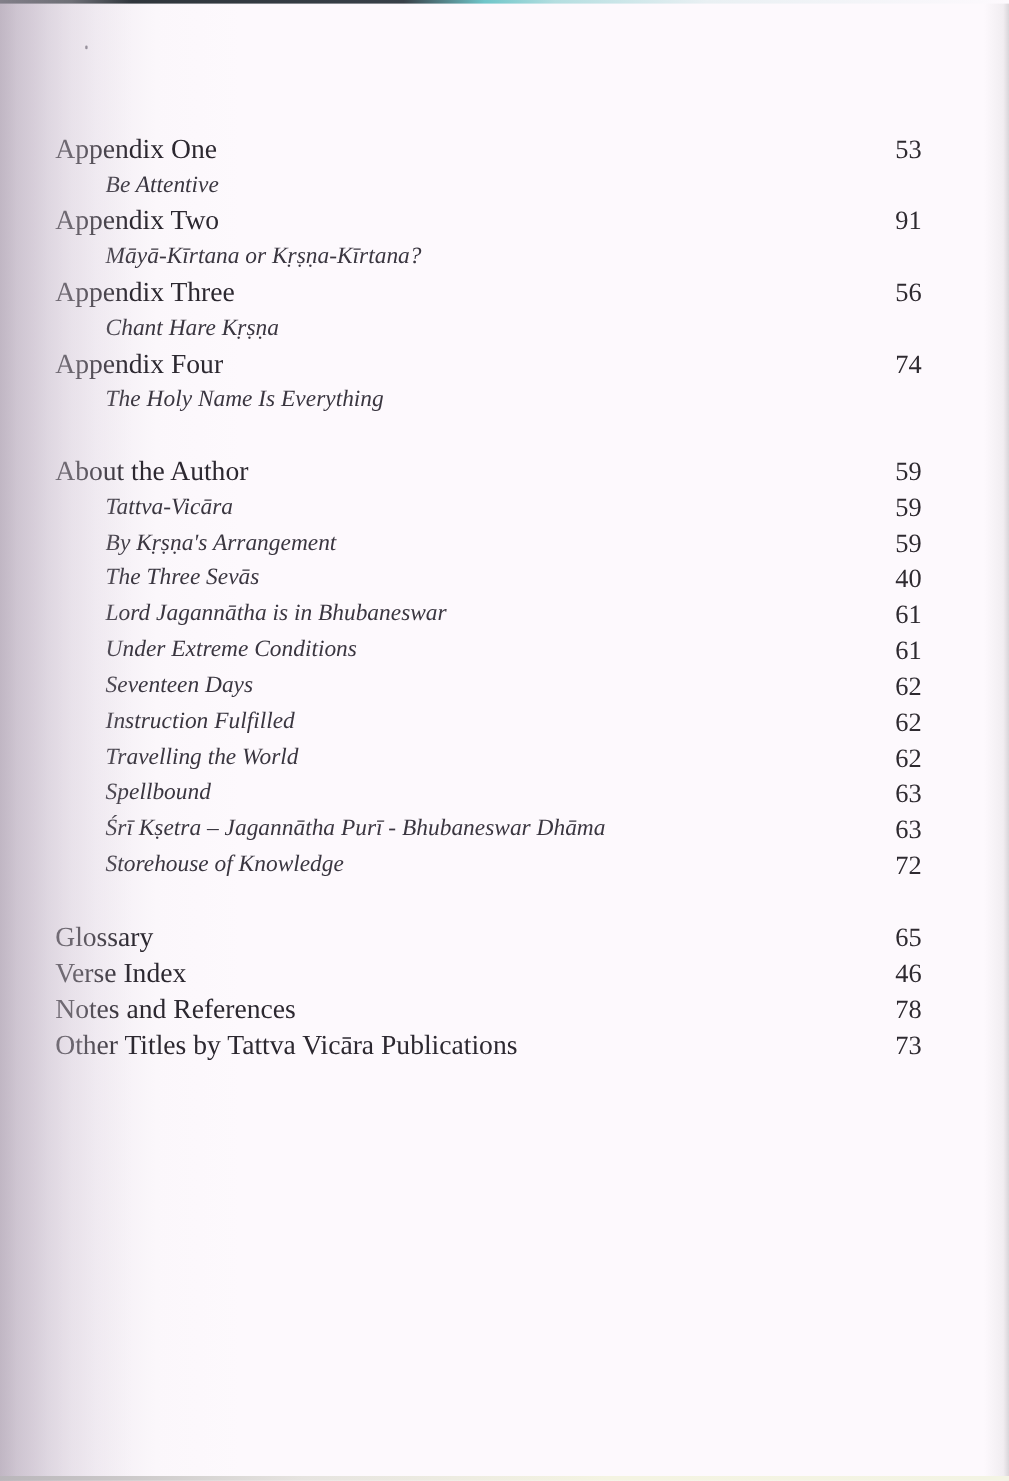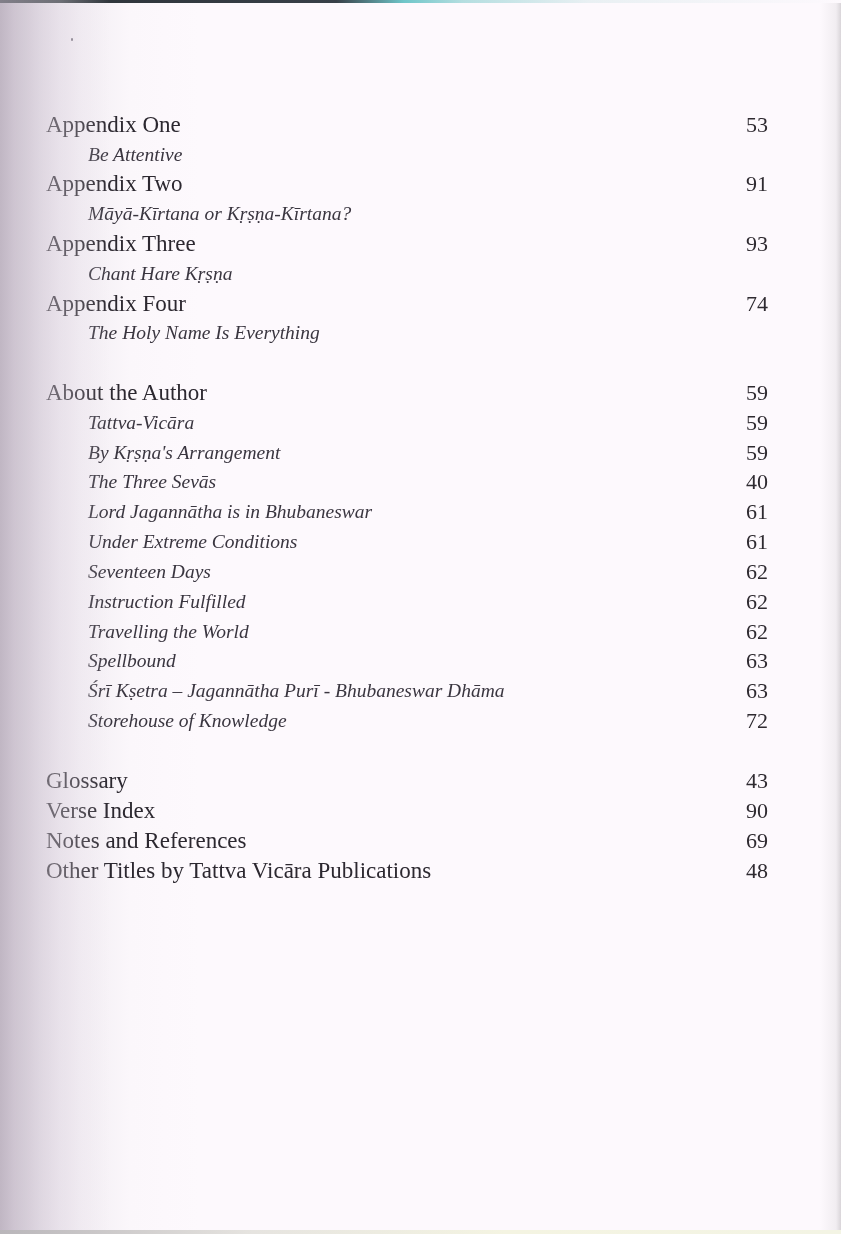--- a/index.html
+++ b/index.html
@@ -109,21 +109,21 @@
       </div>
       <div class="toc-row" style="top: 169px;">
         <span class="toc-title main">Appendix Two</span>
         <span class="toc-page">91</span>
       </div>
       <div class="toc-row" style="top: 199px;">
         <span class="toc-title sub">Māyā-Kīrtana or Kṛṣṇa-Kīrtana?</span>
       </div>
       <div class="toc-row" style="top: 229px;">
         <span class="toc-title main">Appendix Three</span>
-        <span class="toc-page">93</span>
+        <span class="toc-page">56</span>
       </div>
       <div class="toc-row" style="top: 259px;">
         <span class="toc-title sub">Chant Hare Kṛṣṇa</span>
       </div>
       <div class="toc-row" style="top: 289px;">
         <span class="toc-title main">Appendix Four</span>
         <span class="toc-page">74</span>
       </div>
       <div class="toc-row" style="top: 318px;">
         <span class="toc-title sub">The Holy Name Is Everything</span>
@@ -171,31 +171,31 @@
       <div class="toc-row" style="top: 676px;">
         <span class="toc-title sub">Śrī Kṣetra – Jagannātha Purī - Bhubaneswar Dhāma</span>
         <span class="toc-page">63</span>
       </div>
       <div class="toc-row" style="top: 706px;">
         <span class="toc-title sub">Storehouse of Knowledge</span>
         <span class="toc-page">72</span>
       </div>
       <div class="toc-row" style="top: 766px;">
         <span class="toc-title main">Glossary</span>
-        <span class="toc-page">43</span>
+        <span class="toc-page">65</span>
       </div>
       <div class="toc-row" style="top: 796px;">
         <span class="toc-title main">Verse Index</span>
-        <span class="toc-page">90</span>
+        <span class="toc-page">46</span>
       </div>
       <div class="toc-row" style="top: 826px;">
         <span class="toc-title main">Notes and References</span>
-        <span class="toc-page">69</span>
+        <span class="toc-page">78</span>
       </div>
       <div class="toc-row" style="top: 856px;">
         <span class="toc-title main">Other Titles by Tattva Vicāra Publications</span>
-        <span class="toc-page">48</span>
+        <span class="toc-page">73</span>
       </div>
     </div>
 
   <div class="fade"></div>
   <div class="bottom-edge"></div>
 </div>
 
 </body></html>

